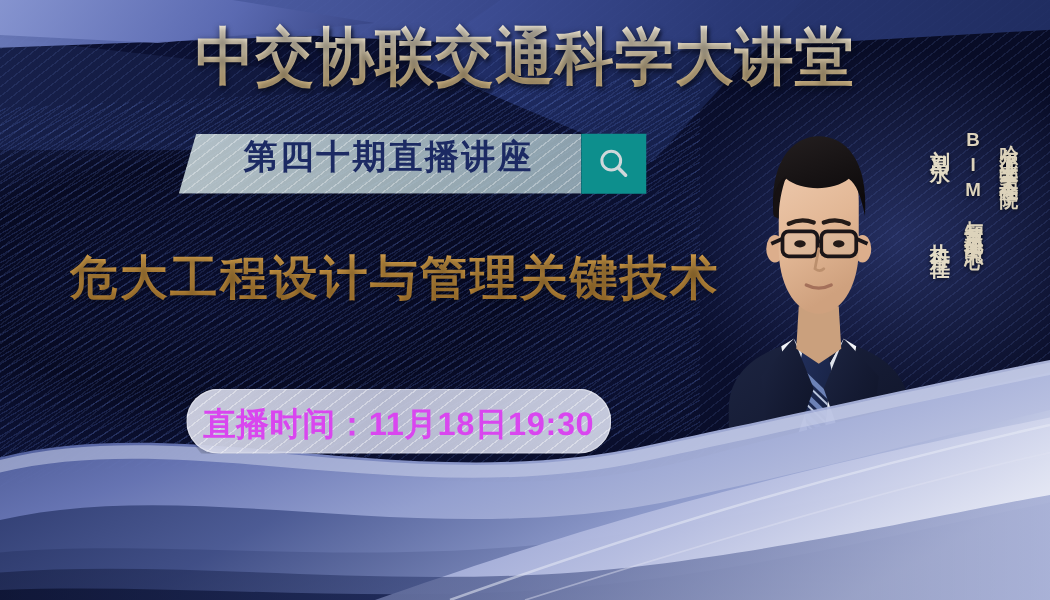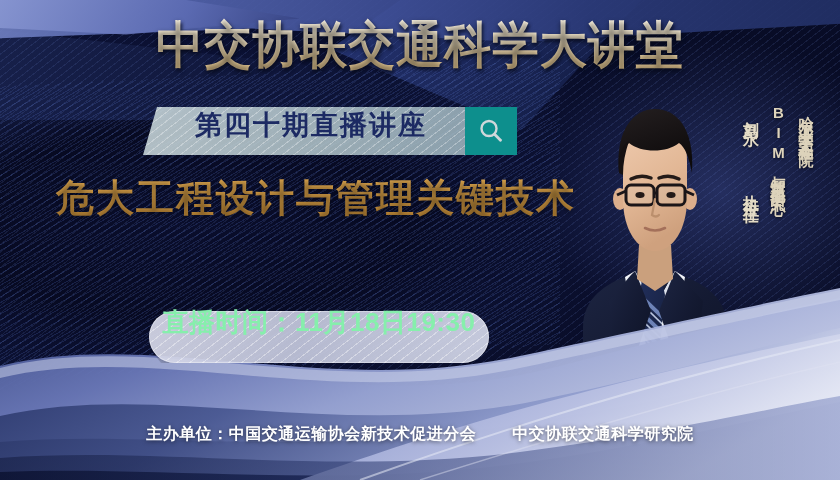--- a/index.html
+++ b/index.html
@@ -176,21 +176,21 @@
     background: #0d8f8d;
     display: flex;
     align-items: center;
     justify-content: center;
   }
   .search-box svg { display: block; }
 
   
   .lecture-title {
     position: absolute;
-    left: 56px; top: 173px;
+    left: 56px; top: 197px;
     font-size: 38px;
     font-weight: 700;
     letter-spacing: 2px;
     color: #cc9540;
     background: linear-gradient(180deg, #e0aa52 0%, #cc9540 55%, #bb8433 100%);
     -webkit-background-clip: text;
     background-clip: text;
     -webkit-text-fill-color: transparent;
     color: transparent;
     text-shadow: 0 2px 5px rgba(0,0,0,.4);
@@ -213,28 +213,28 @@
     background-image: repeating-linear-gradient(
       -38deg,
       rgba(255,255,255,0.38) 0px,
       rgba(255,255,255,0.38) 1px,
       rgba(0,0,0,0) 1px,
       rgba(0,0,0,0) 8px
     );
   }
   .date-text {
     position: absolute;
-    left: 149px; top: 296px;
+    left: 149px; top: 313px;
     width: 340px; height: 52px;
     display: flex;
     align-items: center;
     justify-content: center;
     font-size: 26px;
     font-weight: 600;
-    color: #86efac;
+    color: #d946ef;
     letter-spacing: .5px;
   }
 
   
   .portrait {
     position: absolute;
     left: 575px; top: 95px;
     width: 160px; height: 290px;
   }
 
@@ -452,19 +452,14 @@
   <div class="date-pill">
     <div class="date-pill-stripes"></div>
   </div>
   <div class="date-text">直播时间：11月18日19:30</div>
 
   <div class="vtext v-affil-1">哈尔滨工业大学土木工程学院</div>
   <div class="vtext v-affil-2">BIM与智慧工地研究中心</div>
   <div class="vtext v-name">刘昌永</div>
   <div class="vtext v-role">执行主任</div>
 
-  <div class="footer">
-    <span>主办单位：中国交通运输协会新技术促进分会</span>
-    <span class="gap"></span>
-    <span>中交协联交通科学研究院</span>
-  </div>
 
 </div>
 
 </body></html>

